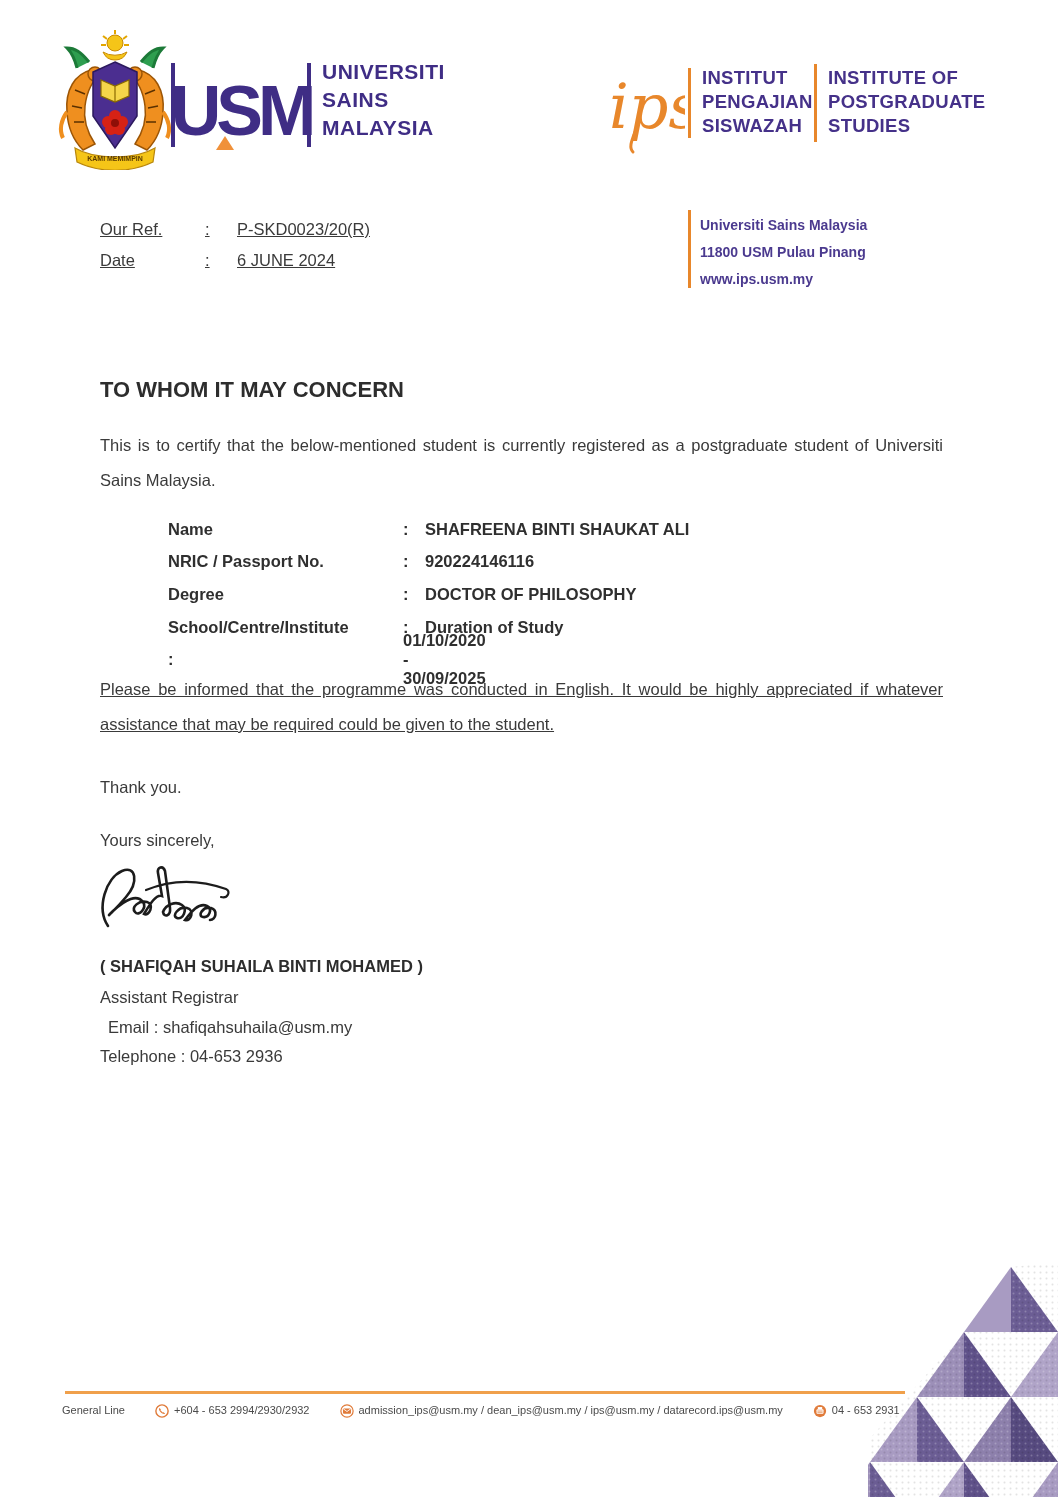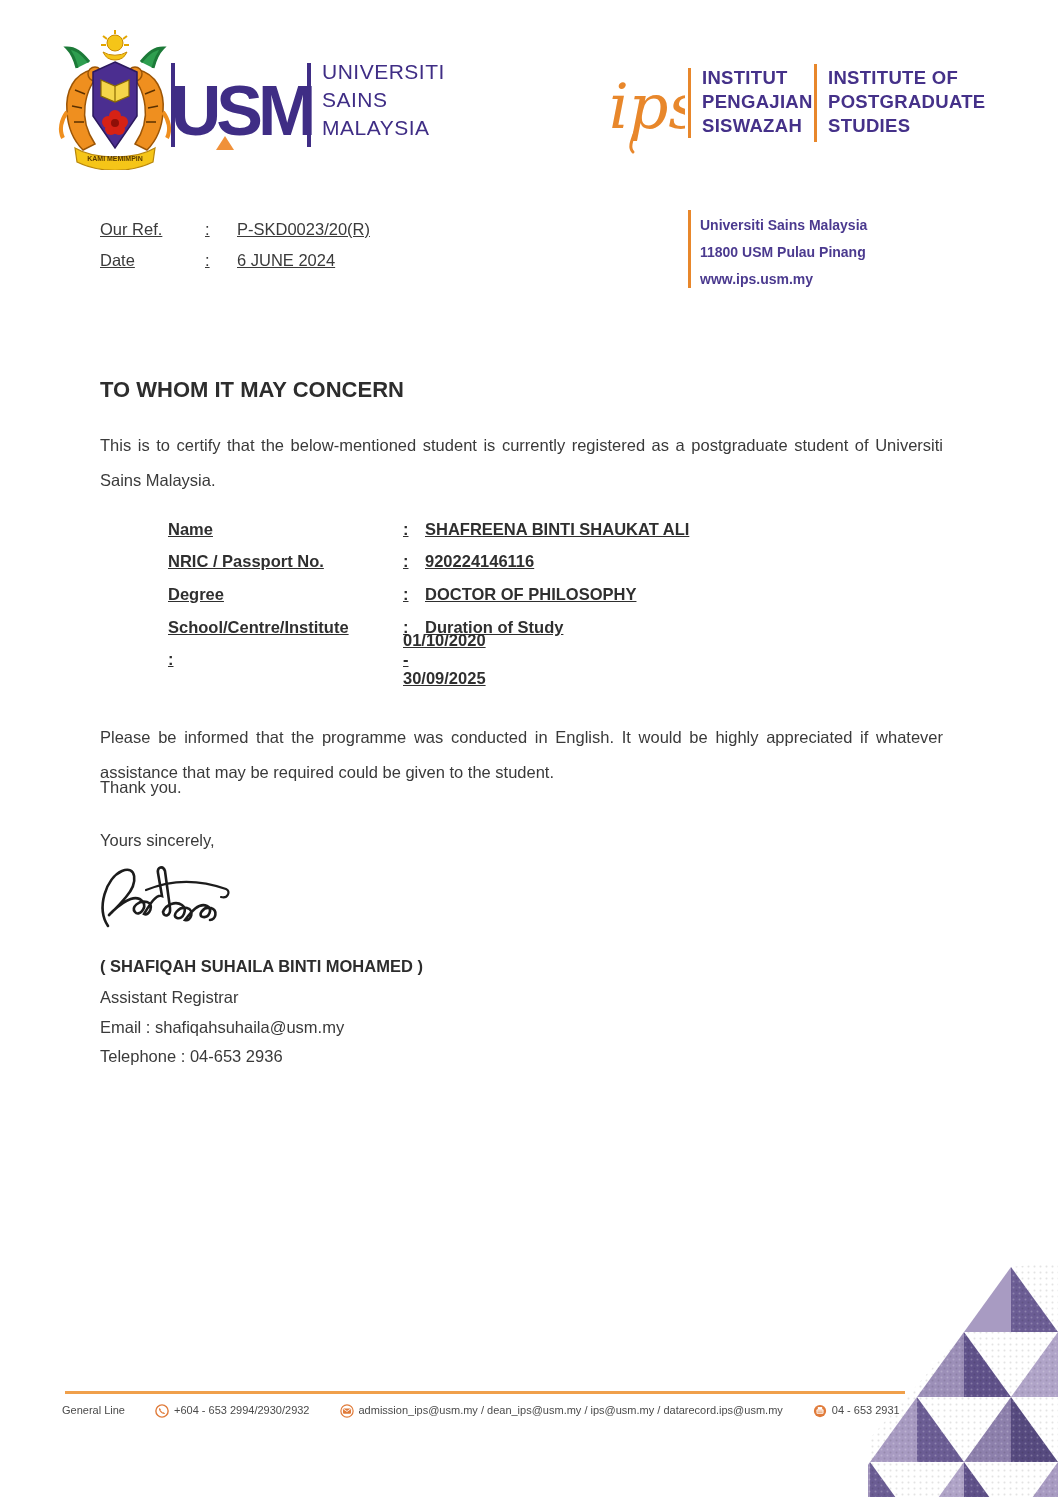--- a/index.html
+++ b/index.html
@@ -5,21 +5,21 @@
   * { margin:0; padding:0; box-sizing:border-box; }
   html,body { background:#e9e9e9; }
   body { font-family:"Liberation Sans", sans-serif; }
   .page {
     position:relative; width:1058px; height:1497px; margin:0 auto;
     background:#ffffff; overflow:hidden; color:#3a3a3a;
   }
   .abs { position:absolute; }
 
   
-  .usm-name { left:322px; top:58px; color:#3f2d85; font-weight:normal;
+  .usm-name { left:322px; top:58px; color:#3f2d85; font-weight:bold;
               font-size:21px; line-height:28px; letter-spacing:.5px; }
   .ips-malay  { left:702px; top:66px; color:#453189; font-weight:bold;
               font-size:18.5px; line-height:24px; letter-spacing:.3px; }
   .ips-eng    { left:828px; top:66px; color:#453189; font-weight:bold;
               font-size:18.5px; line-height:24px; letter-spacing:.3px; }
   .vbar-orange { width:3px; background:#e8872b; }
 
   
   .ref-grid { left:100px; top:220px; display:grid;
               grid-template-columns:105px 32px auto; row-gap:12px;
@@ -29,21 +29,21 @@
   .addr { left:700px; top:212px; color:#4b3a8f; font-weight:bold;
           font-size:14px; line-height:27px; }
 
   
   .salutation { left:100px; top:377px; font-size:22px; font-weight:bold; color:#2d2d2d; }
   .para { left:100px; width:843px; font-size:16.5px; line-height:35px;
           text-align:justify; color:#3a3a3a; }
   .details { left:168px; top:513px; display:grid;
              grid-template-columns:235px 22px auto; row-gap:0;
              font-size:16.5px; font-weight:bold; color:#2f2f2f; }
-  .details > div { height:32.6px; display:flex; align-items:center;text-decoration:underline; }
+  .details > div { height:32.6px; display:flex; align-items:center; }
   .plain { left:100px; font-size:16.5px; color:#3a3a3a; }
   .sig-name { left:100px; top:957px; font-size:16.5px; font-weight:bold; color:#2d2d2d; }
 
   
   .footer-line { left:65px; top:1391px; width:840px; height:3px; background:#f0a04b; }
   .footer-row { left:62px; top:1404px; display:flex; align-items:flex-start;
                 font-size:11px; color:#4a4a4a; white-space:nowrap; } .footer-row .gap-m { width:30px; }
   .f-icon { display:inline-block; width:14px; height:14px; margin-right:5px; }
 
   .mosaic { right:0; bottom:0; }
@@ -177,37 +177,37 @@
     <div>Degree</div>
     <div>:</div>
     <div>DOCTOR OF PHILOSOPHY</div>
     <div>School/Centre/Institute</div>
     <div>:</div>
     <div>Duration of Study</div>
     <div>:</div>
     <div>01/10/2020 - 30/09/2025</div>
   </div>
 
-  <div class="abs para" style="top:720px;">Please be informed that the programme was conducted in English. It would be highly appreciated if whatever assistance that may be required could be given to the student.</div>
+  <div class="abs para" style="top:672px;text-decoration:underline;">Please be informed that the programme was conducted in English. It would be highly appreciated if whatever assistance that may be required could be given to the student.</div>
 
   <div class="abs plain" style="top:778px;">Thank you.</div>
   <div class="abs plain" style="top:831px;">Yours sincerely,</div>
 
   <svg class="abs" style="left:92px; top:860px;" width="150" height="82" viewBox="0 0 150 82">
     <path d="M16,66 C4,48 14,18 30,11 C44,5 47,22 34,37 C24,49 10,62 21,51 C34,39 45,34 51,42
              C55,48 47,57 43,52 C39,47 47,40 55,42 C63,44 57,57 52,54 C58,44 64,34 70,36
              L66,13 C65,7 71,5 73,11 L78,48 C79,56 72,58 71,52 C74,44 84,41 90,45
              C96,49 91,60 85,58 C79,56 87,46 95,48 C103,50 99,62 93,60 C99,52 107,42 115,46
              C121,49 117,58 111,57 C105,56 111,46 119,48 C126,50 124,60 118,60" fill="none" stroke="#1c1c1c" stroke-width="2.6" stroke-linecap="round"></path>
     <path d="M54,30 C78,20 106,19 134,29 C139,31 136,39 129,37" fill="none" stroke="#1c1c1c" stroke-width="2.2" stroke-linecap="round"></path>
   </svg>
 
   <div class="abs sig-name">( SHAFIQAH SUHAILA BINTI MOHAMED )</div>
   <div class="abs plain" style="top:988px;">Assistant Registrar</div>
-  <div class="abs plain" style="top:1018px;">Email : shafiqahsuhaila@usm.my</div>
+  <div class="abs plain" style="top:1018px;margin-left:8px;">Email : shafiqahsuhaila@usm.my</div>
   <div class="abs plain" style="top:1047px;">Telephone : 04-653 2936</div>
 
   <div class="abs footer-line"></div>
 
   <div class="abs footer-row">
     <span>General Line</span>
     <span class="gap-m"></span>
     <svg class="f-icon" viewBox="0 0 16 16">
       <circle cx="8" cy="8" r="7" fill="none" stroke="#e07b3a" stroke-width="1.6"></circle>
       <path d="M5,4.5 C4.2,5.3 4.5,7.5 6.5,9.5 C8.5,11.5 10.7,11.8 11.5,11 L10,9.3 L8.8,9.8 L6.2,7.2 L6.7,6 Z" fill="#e07b3a"></path>

